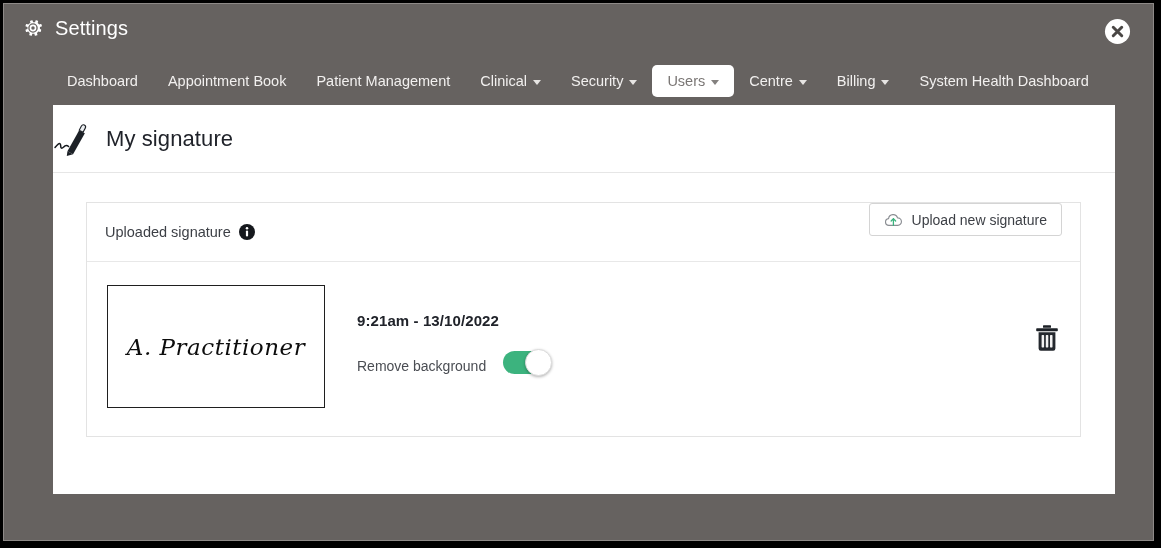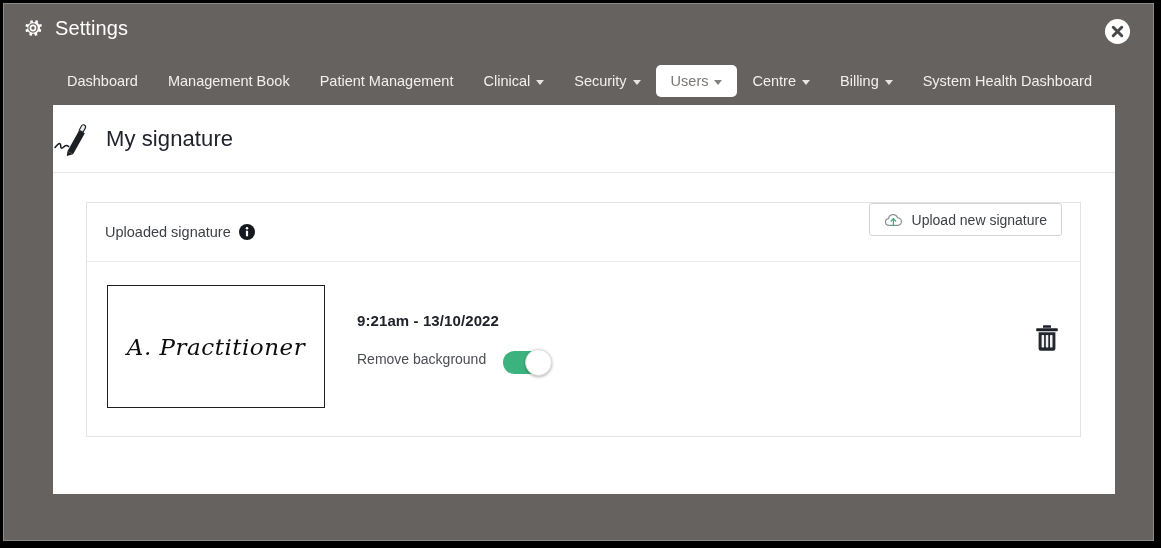--- a/index.html
+++ b/index.html
@@ -206,21 +206,21 @@
   }
   .meta-date {
     font-size: 15px;
     font-weight: bold;
     color: #20232a;
     letter-spacing: .1px;
   }
   .meta-toggle-row {
     margin-top: 22px;
     display: flex;
-    align-items: flex-start;
+    align-items: flex-end;
     gap: 17px;
   }
   .toggle-label {
     font-size: 14px;
     color: #4a4d53;
   }
   .toggle {
     position: relative;
     width: 47px;
     height: 23px;
@@ -278,21 +278,21 @@
         <path d="M9.6 9.6 L18.4 18.4 M18.4 9.6 L9.6 18.4" stroke="#4a4745" stroke-width="3.1" stroke-linecap="round"></path>
       </svg>
     </button>
   </div>
 
   <nav class="nav">
     <a class="nav-item">
       <span>Dashboard</span>
     </a>
     <a class="nav-item">
-      <span>Management Book</span>
+      <span>Appointment Book</span>
     </a>
     <a class="nav-item">
       <span>Patient Management</span>
     </a>
     <a class="nav-item">
       <span>Clinical</span>
       <span class="caret"></span>
     </a>
     <a class="nav-item">
       <span>Security</span>

